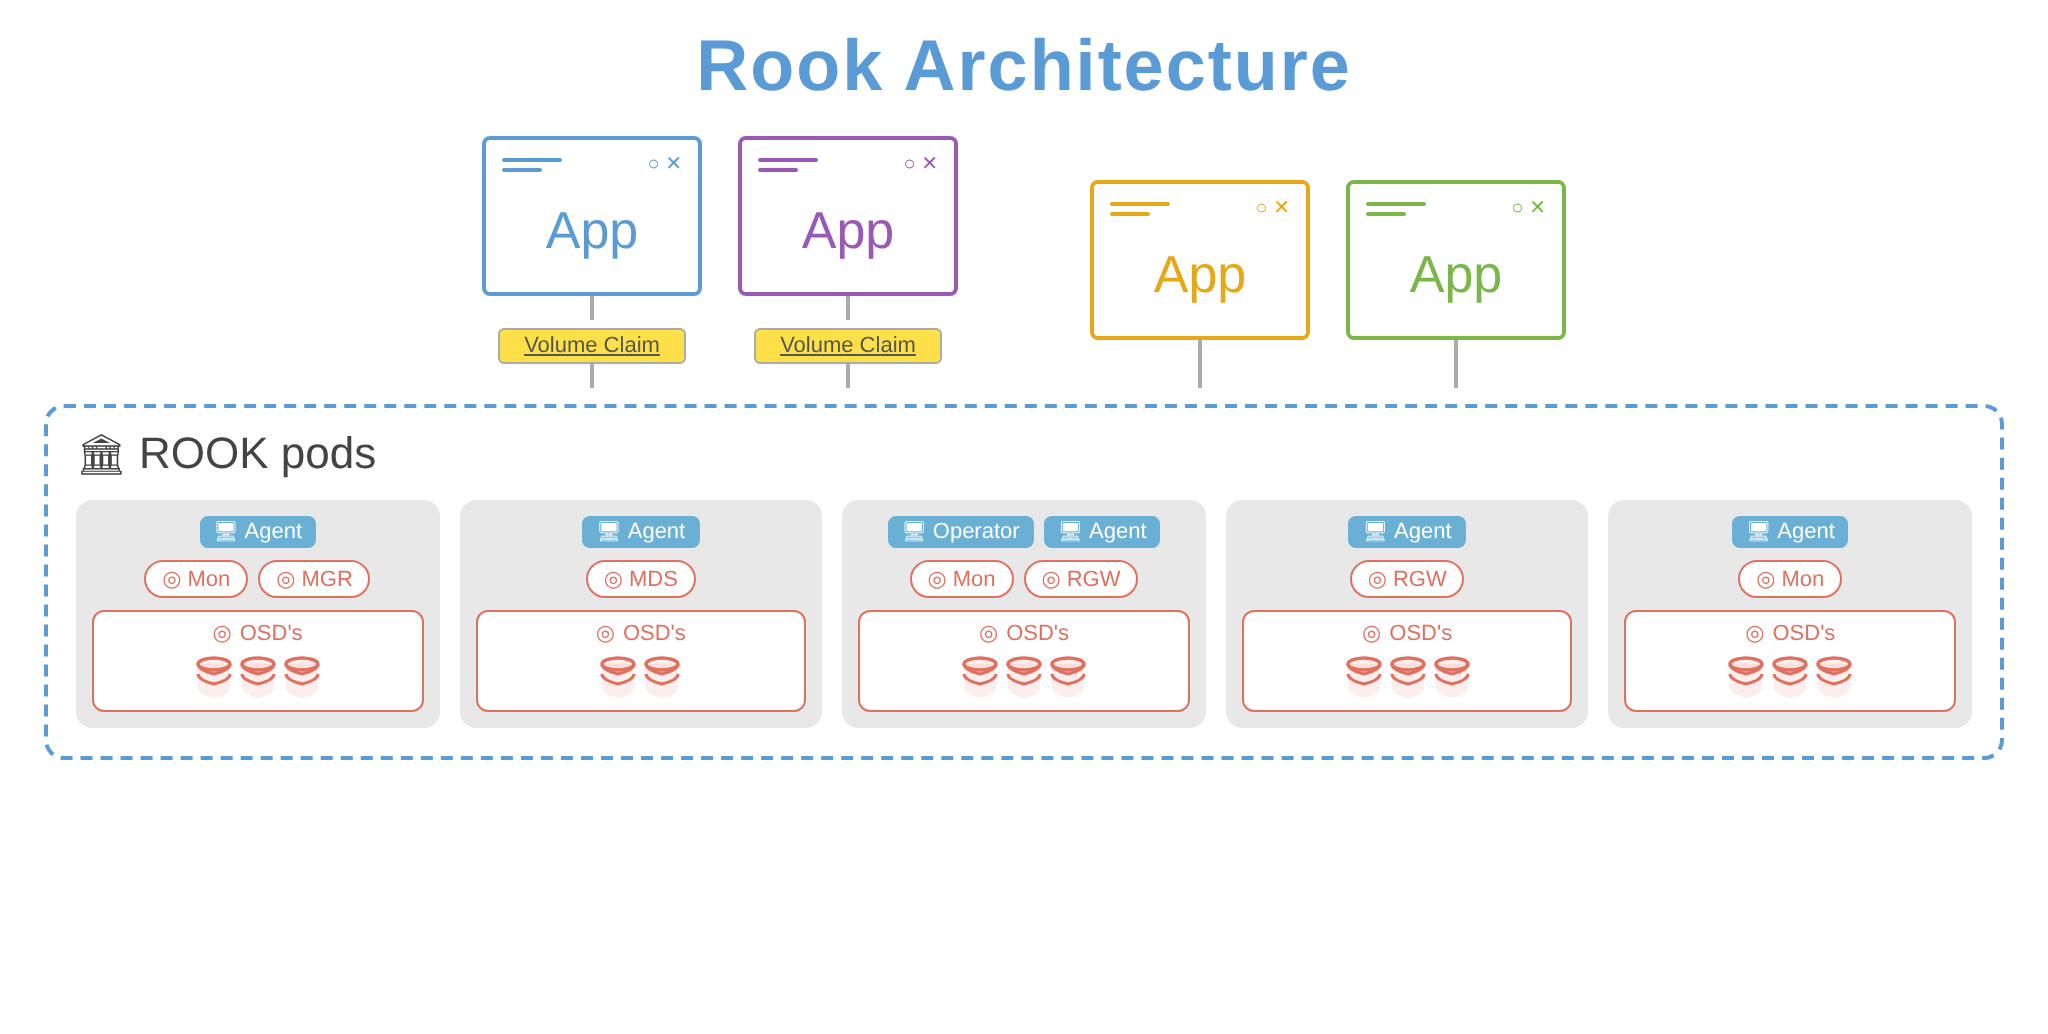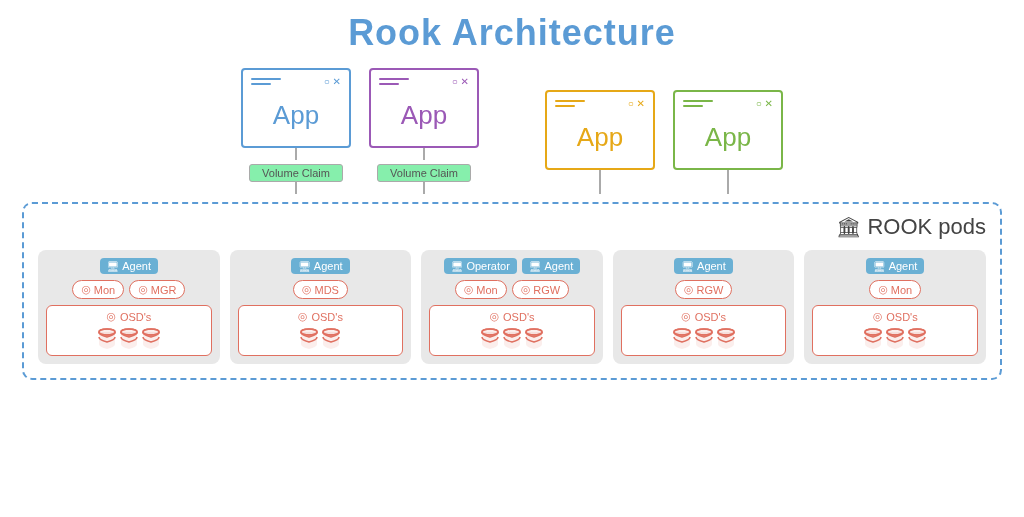--- a/index.html
+++ b/index.html
@@ -103,36 +103,37 @@
     .app-green .titlebar-line { background: #7ab648; }
     .app-green .titlebar-controls { color: #7ab648; }
 
     .volume-claim {
       border: 1px solid #aaa;
       border-radius: 3px;
       font-size: 11px;
       color: #555;
       padding: 2px 12px;
       margin-top: 4px;
-      background: #86efac;
+      background: #fde047;
       white-space: nowrap;
+      text-decoration: underline;
     }
 
     
     .rook-pods-outer {
       border: 2px dashed #5b9bd5;
       border-radius: 10px;
       width: 980px;
       padding: 10px 14px 14px;
       background: #fff;
       position: relative;
     }
 
     .rook-pods-title {
-      text-align: right;
+      text-align: left;
       font-size: 22px;
       color: #444;
       margin-bottom: 10px;
       font-weight: 400;
     }
 
     .nodes-row {
       display: flex;
       gap: 10px;
     }

